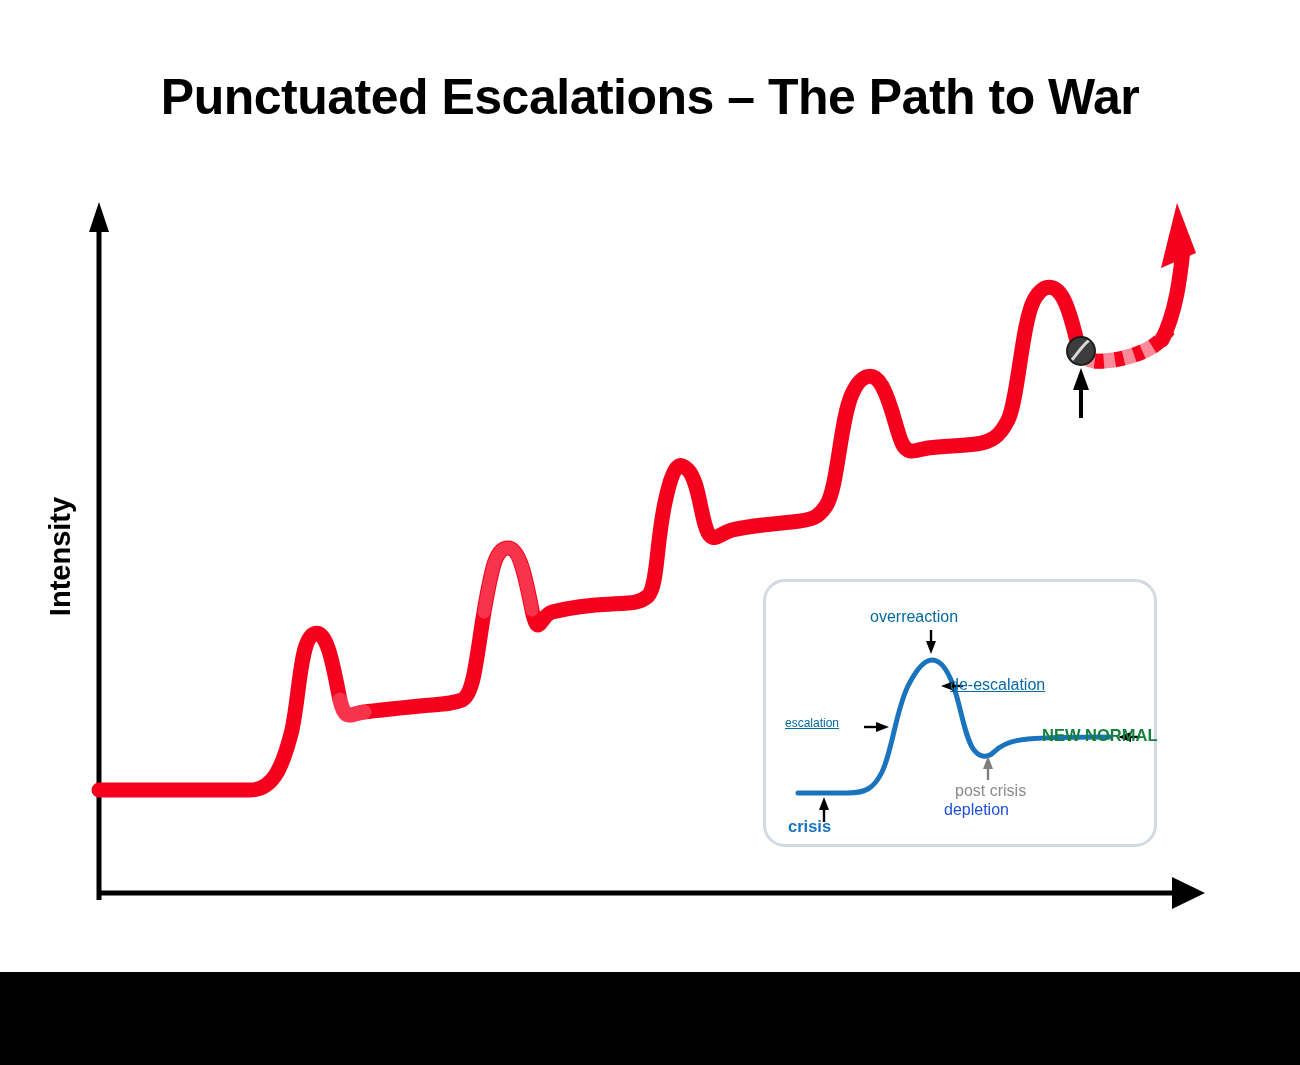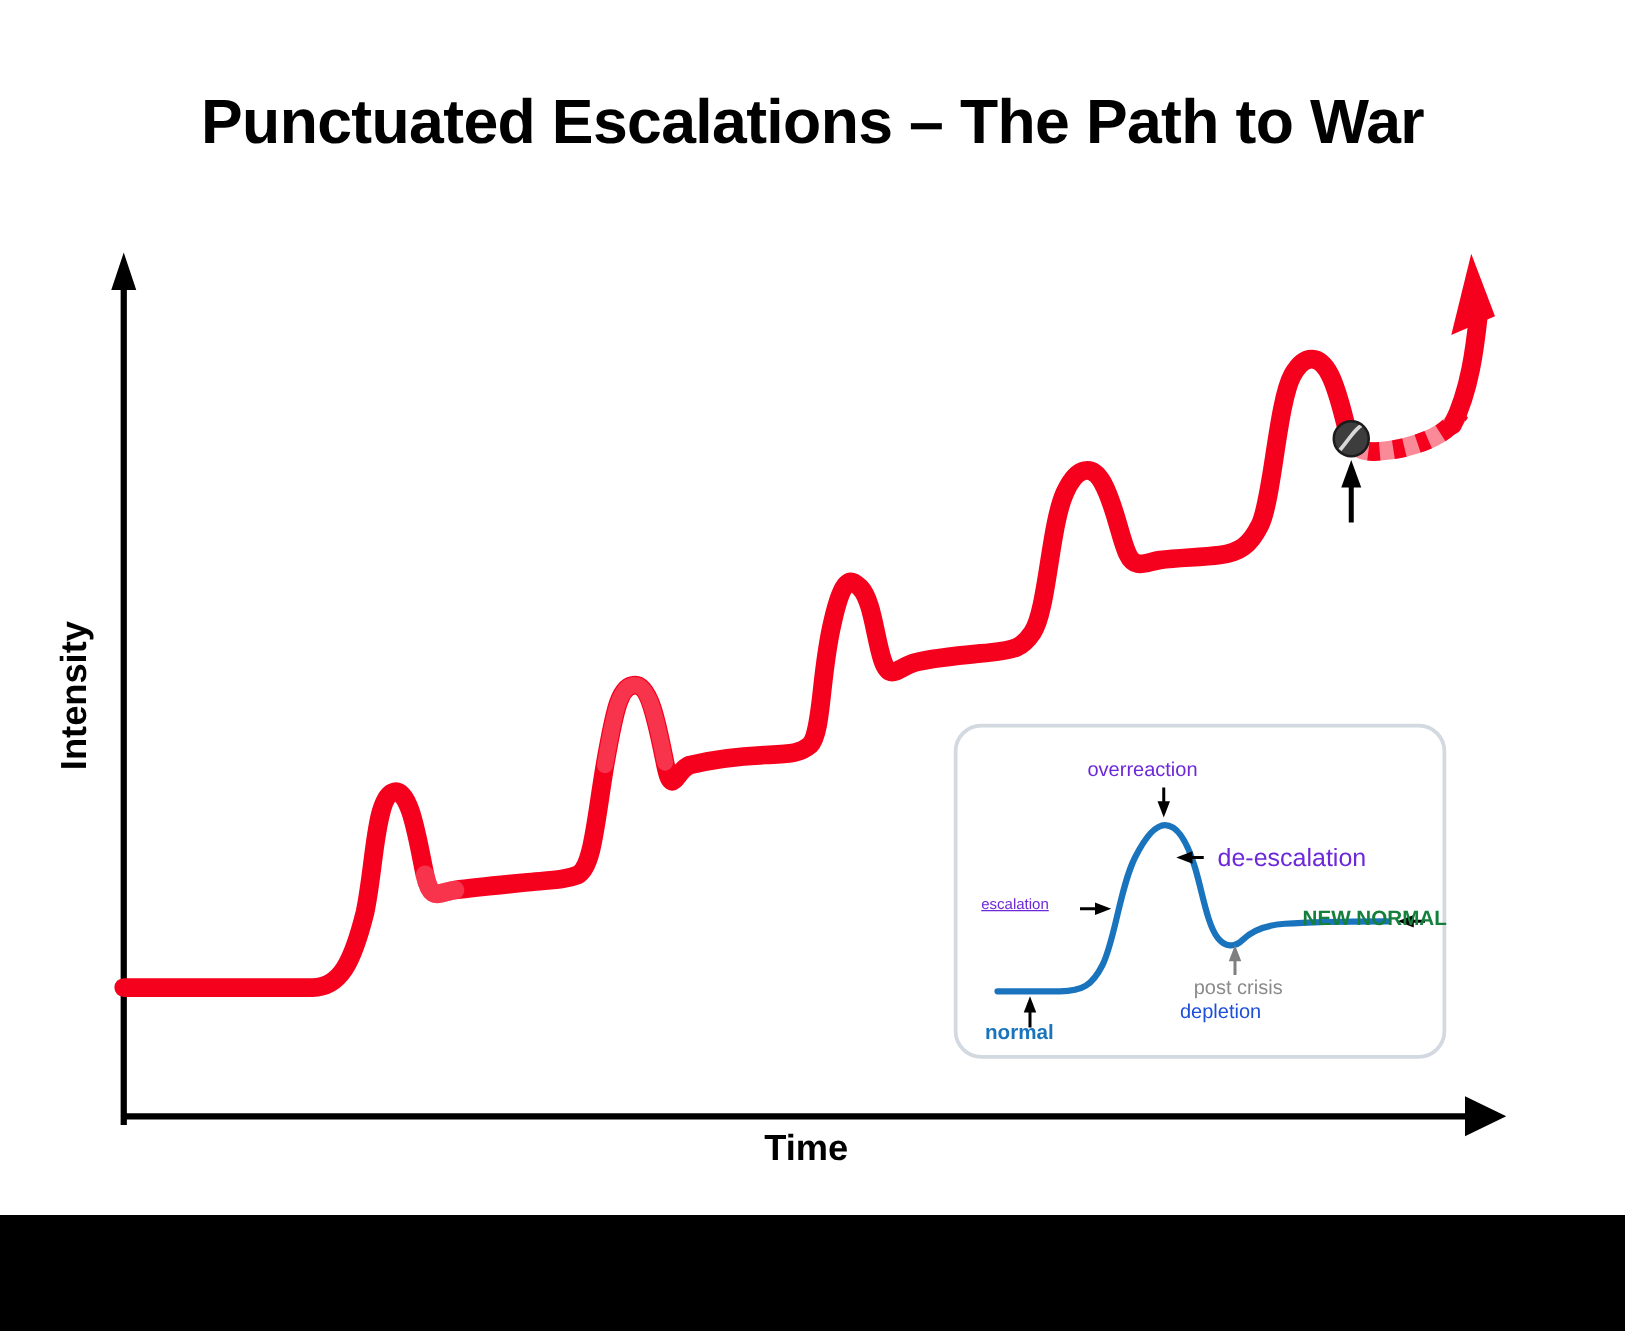--- a/index.html
+++ b/index.html
@@ -88,21 +88,21 @@
   }
   #inset-svg {
     position: absolute;
     left: 0;
     top: 0;
   }
   .inset-text {
     position: absolute;
     font-family: "Liberation Sans", sans-serif;
     font-size: 15.5px;
-    color: #6d28d9;
+    color: #0369a1;
     white-space: nowrap;
   }
   
   #watermark-bar {
     position: absolute;
     left: 0;
     top: 972px;
     width: 1300px;
     height: 93px;
     background: #000000;
@@ -183,21 +183,20 @@
     </g>
 
     <g>
       <line x1="1081" y1="418" x2="1081" y2="376" stroke="#000000" stroke-width="4"></line>
       <polygon points="1081,368 1073,390 1089,390" fill="#000000"></polygon>
     </g>
   </svg>
 
   <div class="axis-label" id="y-axis-label">Intensity</div>
 
-  <div class="axis-label" id="x-axis-label">Time</div>
 
 
   <div id="inset-panel">
 
     <svg id="inset-svg" width="394" height="268" viewBox="0 0 394 268">
 
       <path d="M 32,211
                L 82,211
                C 100,211 108,206 116,190
                C 126,170 130,128 142,104
@@ -234,31 +233,31 @@
       </g>
 
       <g>
         <line x1="374" y1="155" x2="358" y2="155" stroke="#000000" stroke-width="2.4"></line>
         <polygon points="352,155 365,150 365,160" fill="#000000"></polygon>
       </g>
     </svg>
 
     <div class="inset-text" style="left:104px; top:26px; font-size:16px;">overreaction</div>
 
-    <div class="inset-text" style="left:208px; top:94px; font-size:20px;">de-escalation</div>
+    <div class="inset-text" style="left:184px; top:94px; font-size:16px;text-decoration:underline;">de-escalation</div>
 
     <div class="inset-text" style="left:19px; top:134px; font-size:12px;text-decoration:underline;">escalation</div>
 
     <div class="inset-text" style="left:175px; top:200px; font-size:16px; color:#8a8a8a;margin-left:14px;">post crisis</div>
 
     <div class="inset-text" style="left:178px; top:219px; font-size:16px; color:#1d4ed8;">depletion</div>
 
     <div class="inset-text" style="left:276px; top:144px; font-size:16.5px; font-weight:bold; color:#15803d;">NEW NORMAL</div>
 
-    <div class="inset-text" style="left:22px; top:235px; font-size:16.5px; font-weight:bold; color:#1a74bd;">normal</div>
+    <div class="inset-text" style="left:22px; top:235px; font-size:16.5px; font-weight:bold; color:#1a74bd;">crisis</div>
   </div>
 
   <div id="watermark-bar">
     
     
     
   </div>
 
 </div>
 

